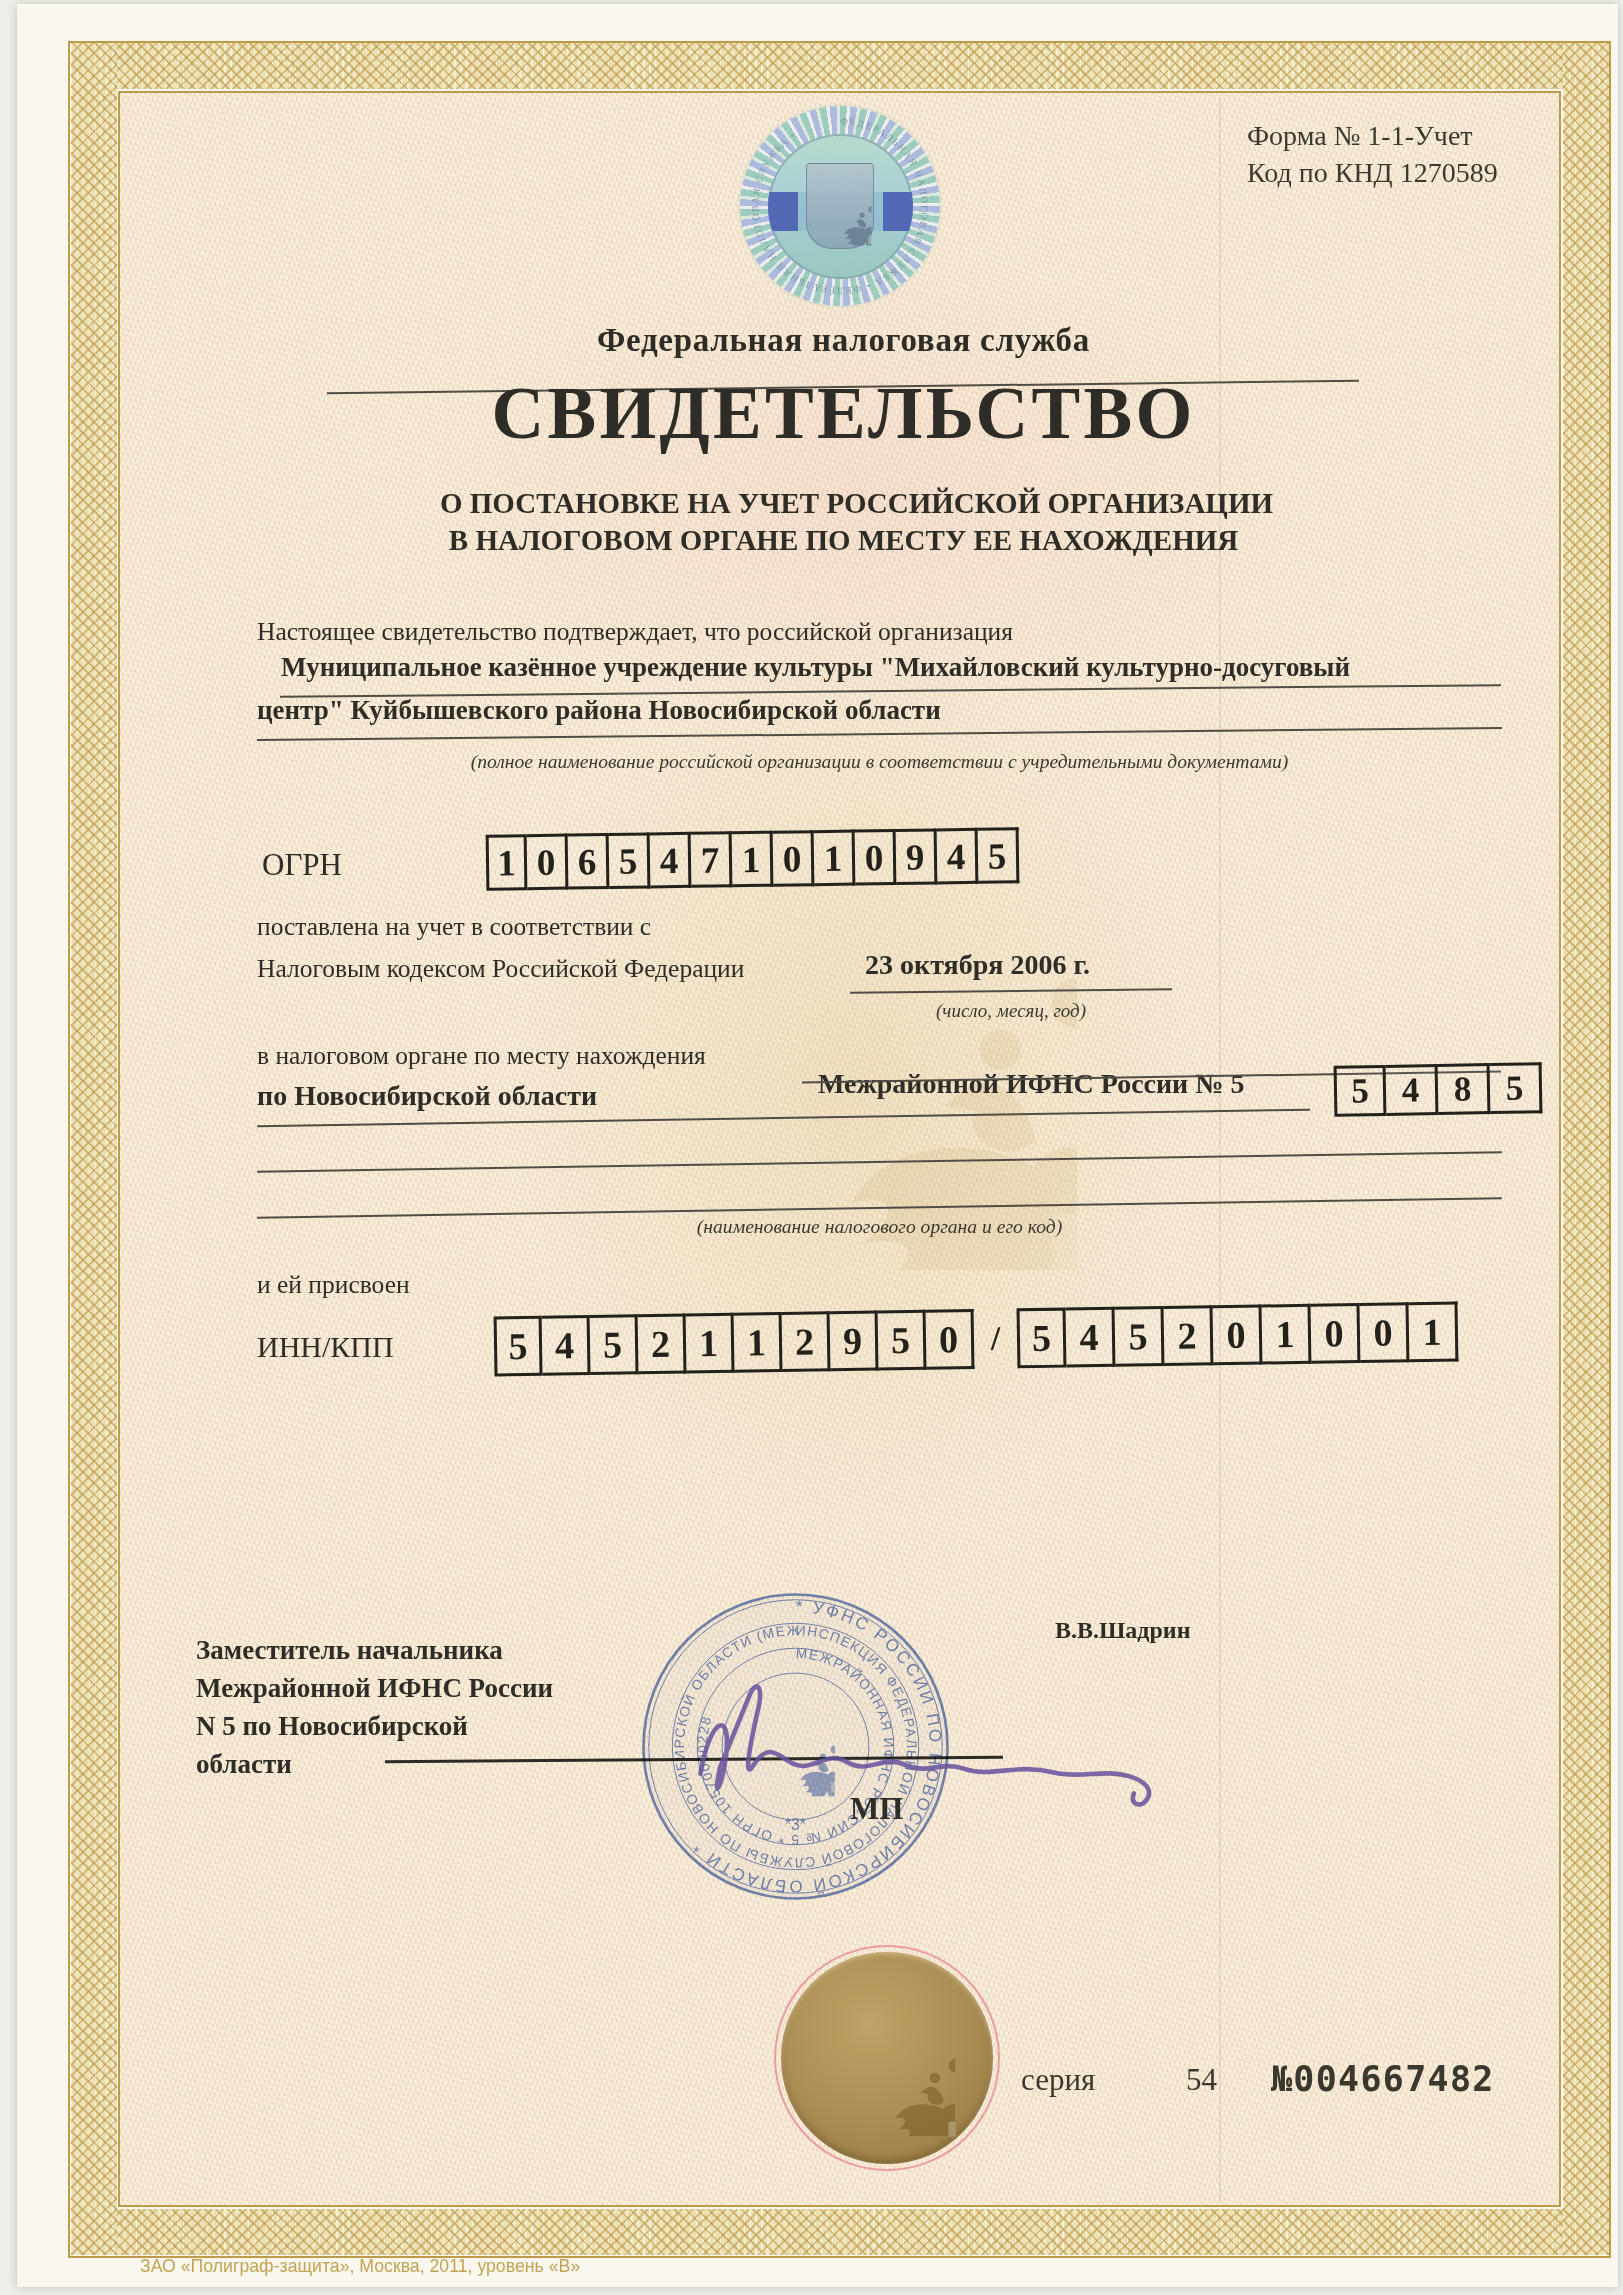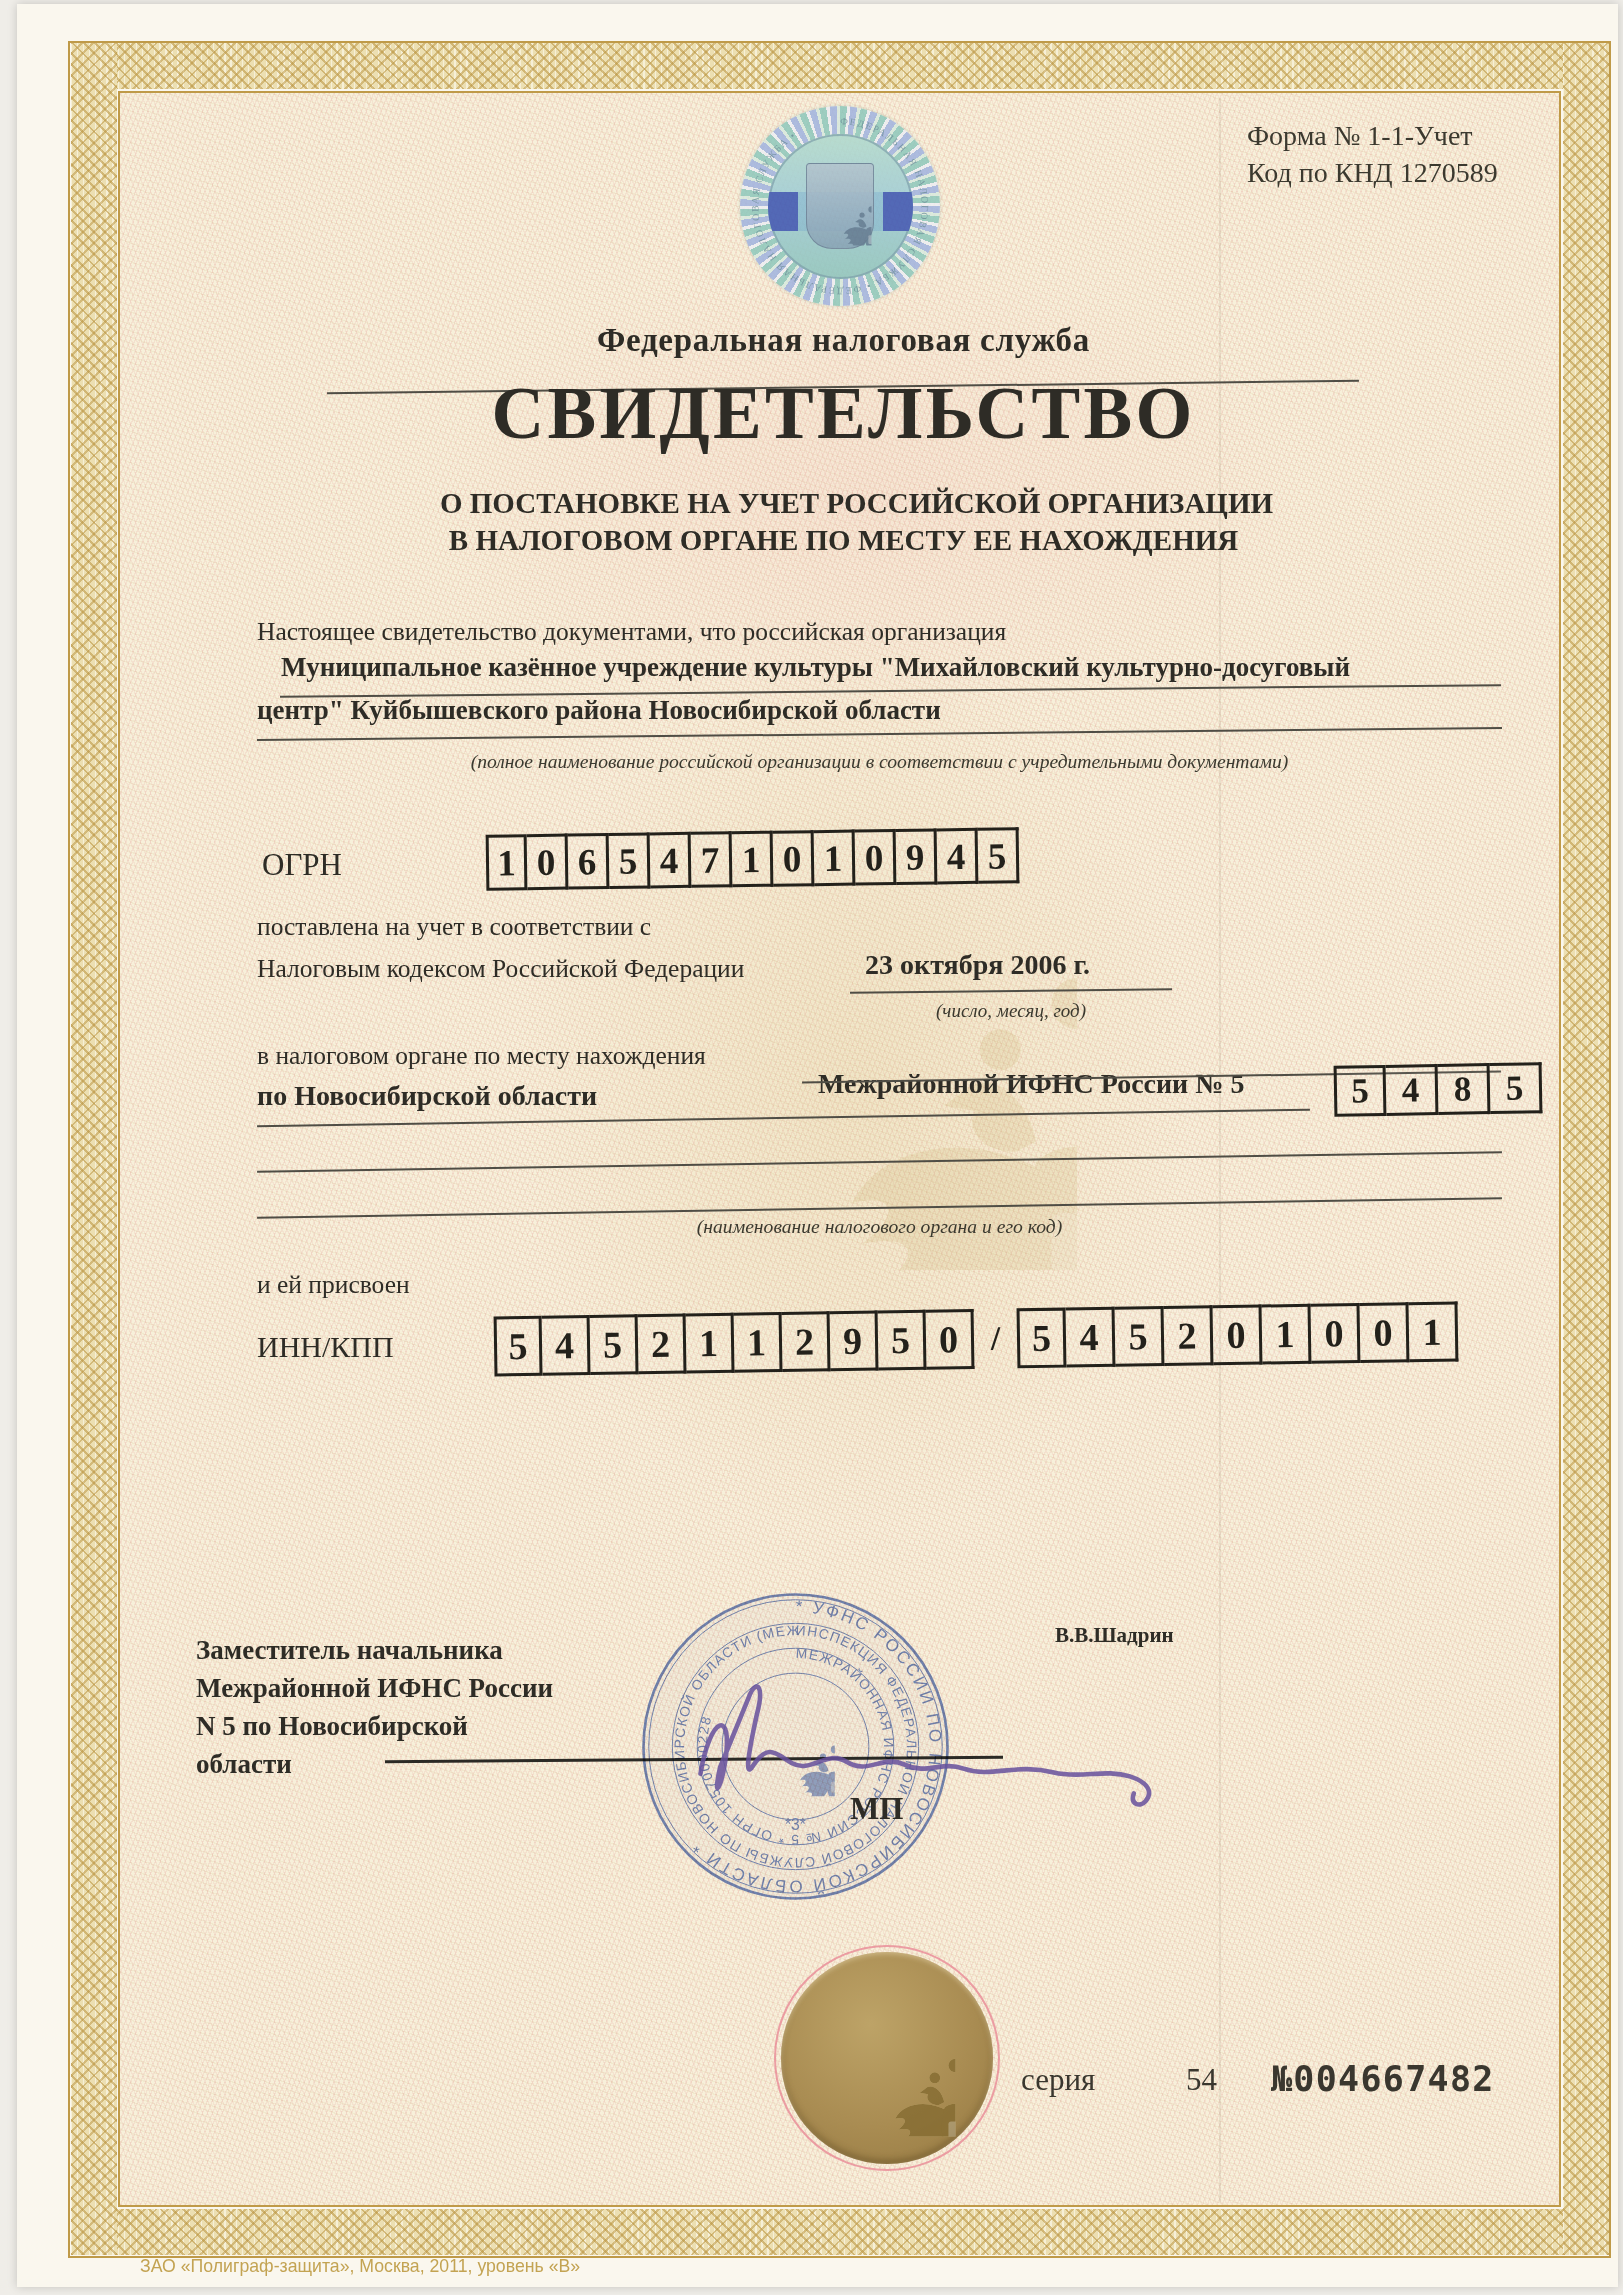--- a/index.html
+++ b/index.html
@@ -65,21 +65,21 @@
     font-weight:bold; color:#23211b; background:rgba(255,255,255,.06);
   }
   .digit-row .cell:first-child { border-left-width:3.3px; }
   .ogrn-row .cell { width:41px; height:56px; font-size:37px; }
   .code-row .cell { width:52px; height:51px; font-size:35px; }
   .inn-row  .cell { width:48px; height:60px; font-size:38px; }
   .kpp-row  .cell { width:49px; height:60px; font-size:38px; }
 
   .sig-block { position:absolute; left:196px; top:1631px; font-size:27px; font-weight:bold;
                line-height:38px; color:#2e2c26; }
-  .signer { left:1055px; top:1617px; font-size:21px;margin-top:6px; }
+  .signer { left:1055px; top:1617px; font-size:24px; }
   .mp { left:850px; top:1791px; font-size:31px; }
 
   .sig-line { position:absolute; left:385px; top:1758px; width:618px; height:2.6px;
               background:#2b2a25; transform:rotate(-0.4deg); }
 
   .stamp { position:absolute; left:635px; top:1586px; width:321px; height:321px;
            mix-blend-mode:multiply; opacity:.85; }
   .signature-svg { position:absolute; left:661px; top:1656px; width:524px; height:216px; }
 
   .hologram { position:absolute; left:740px; top:106px; width:200px; height:200px;
@@ -175,21 +175,21 @@
       </text>
     </svg>
   </div>
 
   <div class="txt b agency">Федеральная налоговая служба</div>
   <div class="rule" style="left:327px; top:386px; width:1032px; transform:rotate(-0.7deg);"></div>
   <div class="txt b title">СВИДЕТЕЛЬСТВО</div>
   <div class="txt b subtitle1">О ПОСТАНОВКЕ НА УЧЕТ РОССИЙСКОЙ ОРГАНИЗАЦИИ</div>
   <div class="txt b subtitle2">В НАЛОГОВОМ ОРГАНЕ ПО МЕСТУ ЕЕ НАХОЖДЕНИЯ</div>
 
-  <div class="txt body-text" style="left:257px; top:617px;">Настоящее свидетельство документами, что российская организация</div>
+  <div class="txt body-text" style="left:257px; top:617px;">Настоящее свидетельство подтверждает, что российской организация</div>
 
   <div class="txt org-bold" style="left:281px; top:652px;">Муниципальное казённое учреждение культуры "Михайловский культурно-досуговый</div>
   <div class="rule" style="left:280px; top:690px; width:1221px; transform:rotate(-0.55deg);"></div>
   <div class="txt org-bold" style="left:257px; top:695px;">центр" Куйбышевского района Новосибирской области</div>
   <div class="rule" style="left:257px; top:733px; width:1245px; transform:rotate(-0.55deg);"></div>
   <div class="txt caption" style="left:257px; top:751px; width:1245px;">(полное наименование российской организации в соответствии с учредительными документами)</div>
 
   <div class="txt" style="left:262px; top:847px; font-size:31px;">ОГРН</div>
   <div class="digit-row ogrn-row" style="left:486px; top:831px; transform:rotate(-0.8deg);">
       <div class="cell">1</div>

